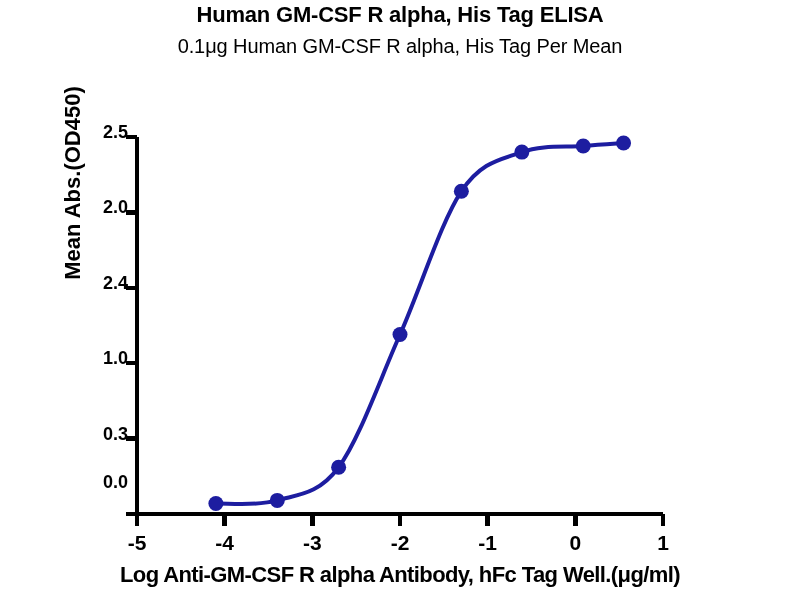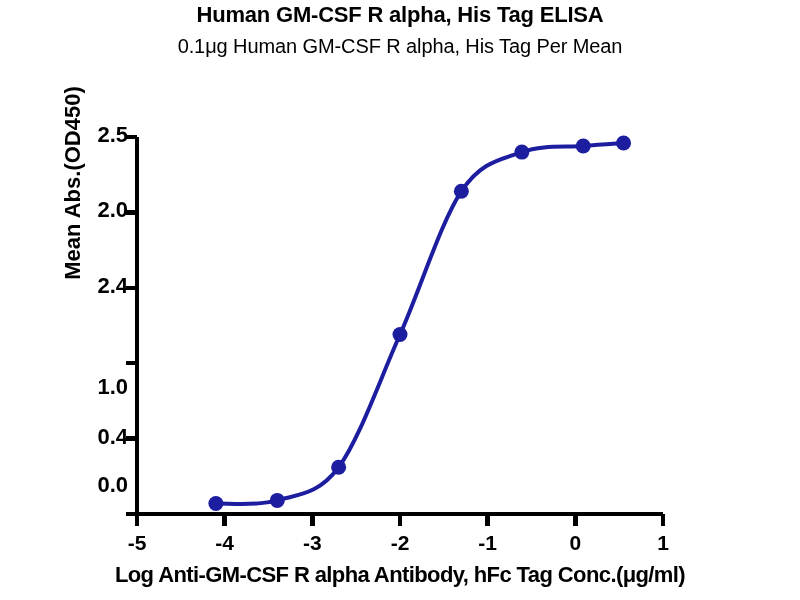--- a/index.html
+++ b/index.html
@@ -66,21 +66,21 @@
     font-weight: bold;
     color: #000000;
     transform: rotate(-90deg);
     transform-origin: center center;
     white-space: nowrap;
   }
   .tick-label-y {
     position: absolute;
     right: 0;
     text-align: right;
-    font-size: 22px;
+    font-size: 18px;
     font-weight: bold;
     color: #000000;
     white-space: nowrap;
   }
   .tick-label-x {
     position: absolute;
     text-align: center;
     font-size: 21px;
     font-weight: bold;
     color: #000000;
@@ -110,26 +110,26 @@
 </style>
 </head>
 <body>
 
 <div id="figure">
 
   <div class="chart-title">Human GM-CSF R alpha, His Tag ELISA</div>
   <div class="chart-subtitle">0.1μg Human GM-CSF R alpha, His Tag Per Mean</div>
 
   <div class="ylabel">Mean Abs.(OD450)</div>
-  <div class="xlabel">Log Anti-GM-CSF R alpha Antibody, hFc Tag Conc.(μg/ml)</div>
+  <div class="xlabel">Log Anti-GM-CSF R alpha Antibody, hFc Tag Well.(μg/ml)</div>
 
   <div class="ytick-col" id="ytick-col">
       <div class="tick-label-y" style="top: 472px;">0.0</div>
-      <div class="tick-label-y" style="top: 423.6px;">0.4</div>
-      <div class="tick-label-y" style="top: 348.2px; margin-top: 26px;">1.0</div>
+      <div class="tick-label-y" style="top: 423.6px;">0.3</div>
+      <div class="tick-label-y" style="top: 348.2px;">1.0</div>
       <div class="tick-label-y" style="top: 272.8px;">2.4</div>
       <div class="tick-label-y" style="top: 197.4px;">2.0</div>
       <div class="tick-label-y" style="top: 122px;">2.5</div>
     </div>
   <div class="xtick-row" id="xtick-row">
       <div class="tick-label-x" style="left: 107px; width: 60px; top: 531px;">-5</div>
       <div class="tick-label-x" style="left: 194.667px; width: 60px; top: 531px;">-4</div>
       <div class="tick-label-x" style="left: 282.333px; width: 60px; top: 531px;">-3</div>
       <div class="tick-label-x" style="left: 370px; width: 60px; top: 531px;">-2</div>
       <div class="tick-label-x" style="left: 457.667px; width: 60px; top: 531px;">-1</div>

